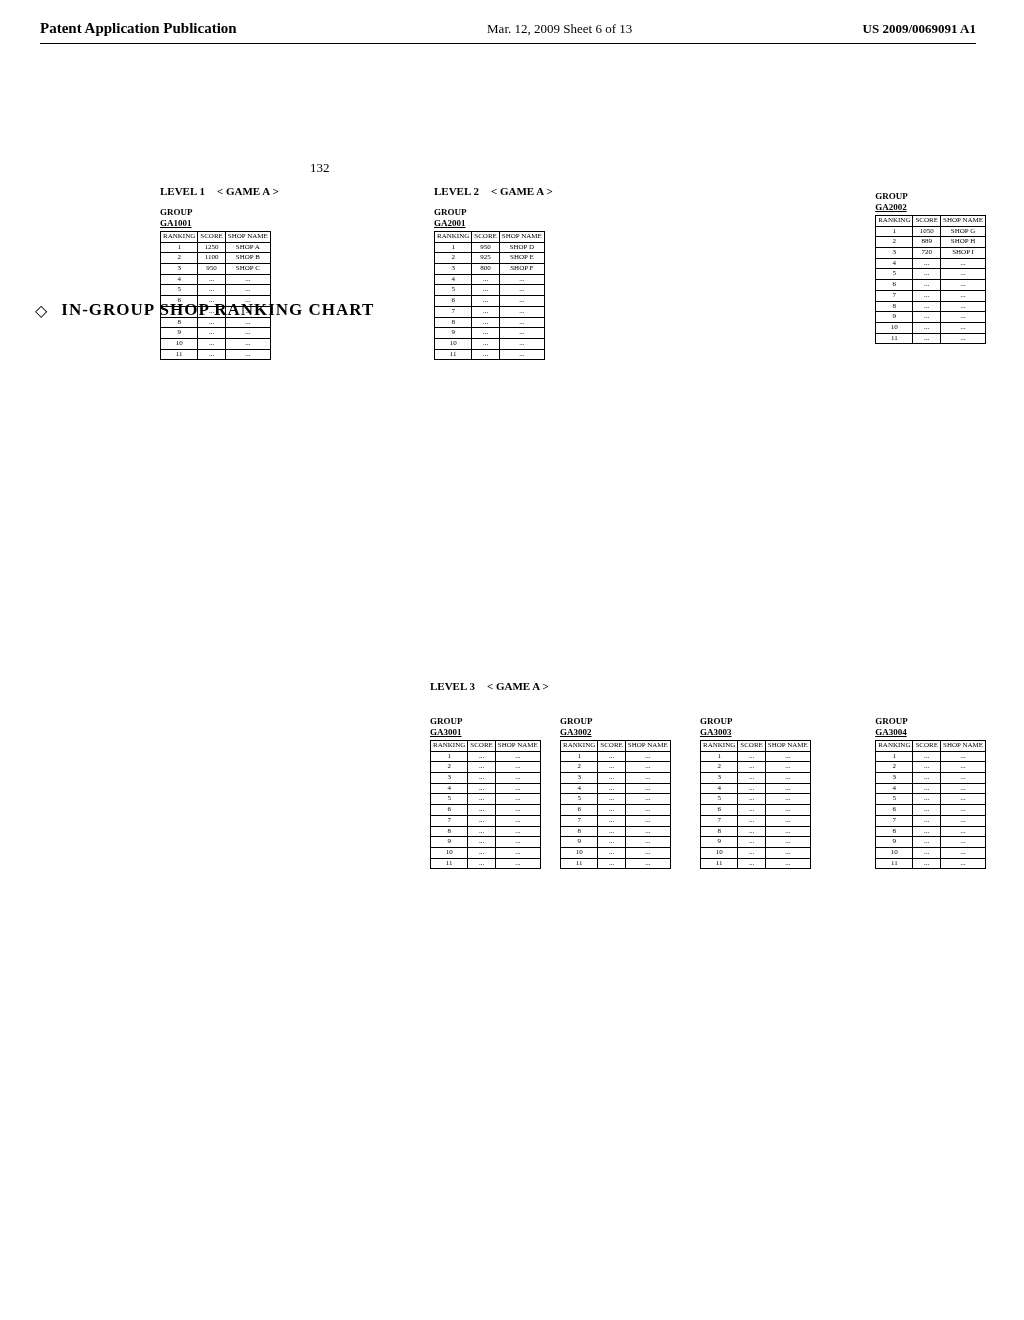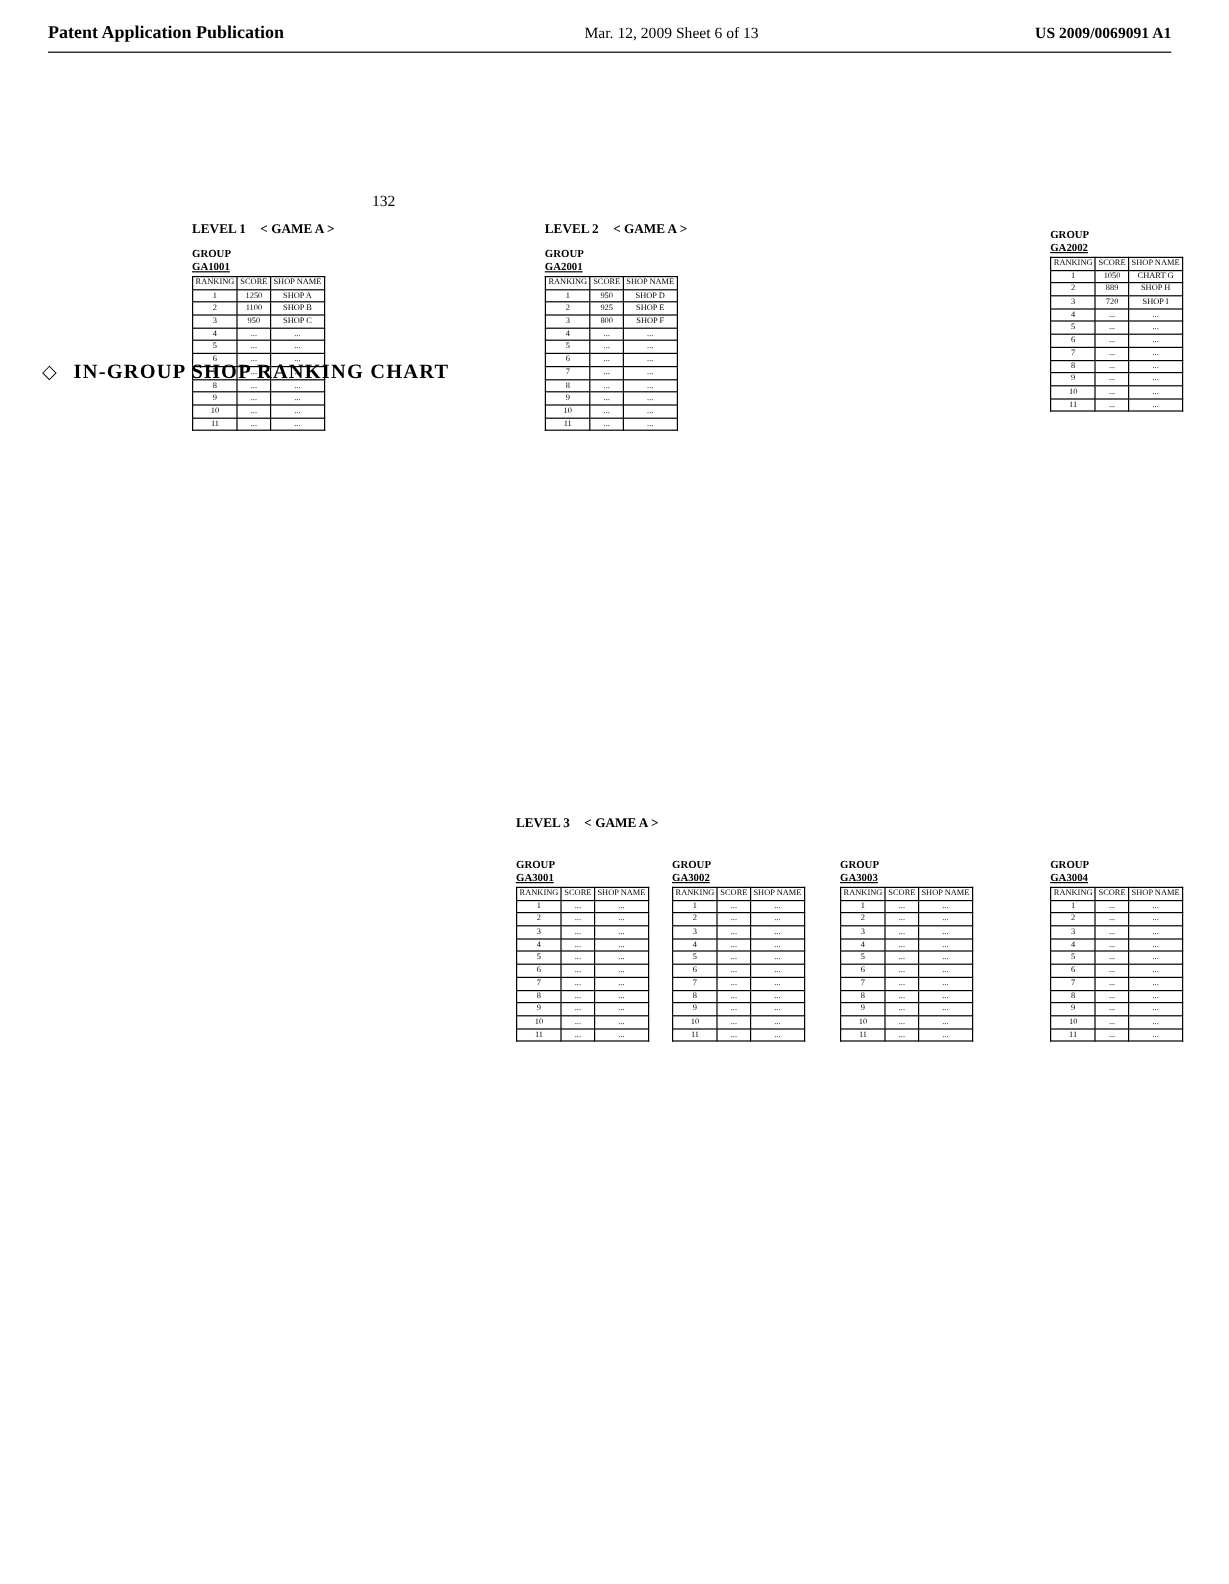--- a/index.html
+++ b/index.html
@@ -97,21 +97,21 @@
     }
 
     
     .left-section {
       position: absolute;
       left: 160px;
       top: 185px;
     }
     .middle-top-section {
       position: absolute;
-      left: 454px;
+      left: 434px;
       top: 185px;
     }
     .right-top-section {
       position: absolute;
       right: 30px;
       top: 185px;
     }
 
     .level-game-row {
       display: flex;
@@ -302,21 +302,21 @@
           <tr>
             <th>RANKING</th>
             <th>SCORE</th>
             <th>SHOP NAME</th>
           </tr>
         </thead>
         <tbody id="level2g2-tbody">
             <tr>
               <td>1</td>
               <td>1050</td>
-              <td>CHART G</td>
+              <td>SHOP G</td>
             </tr>
             <tr>
               <td>2</td>
               <td>889</td>
               <td>SHOP H</td>
             </tr>
             <tr>
               <td>3</td>
               <td>720</td>
               <td>SHOP I</td>

